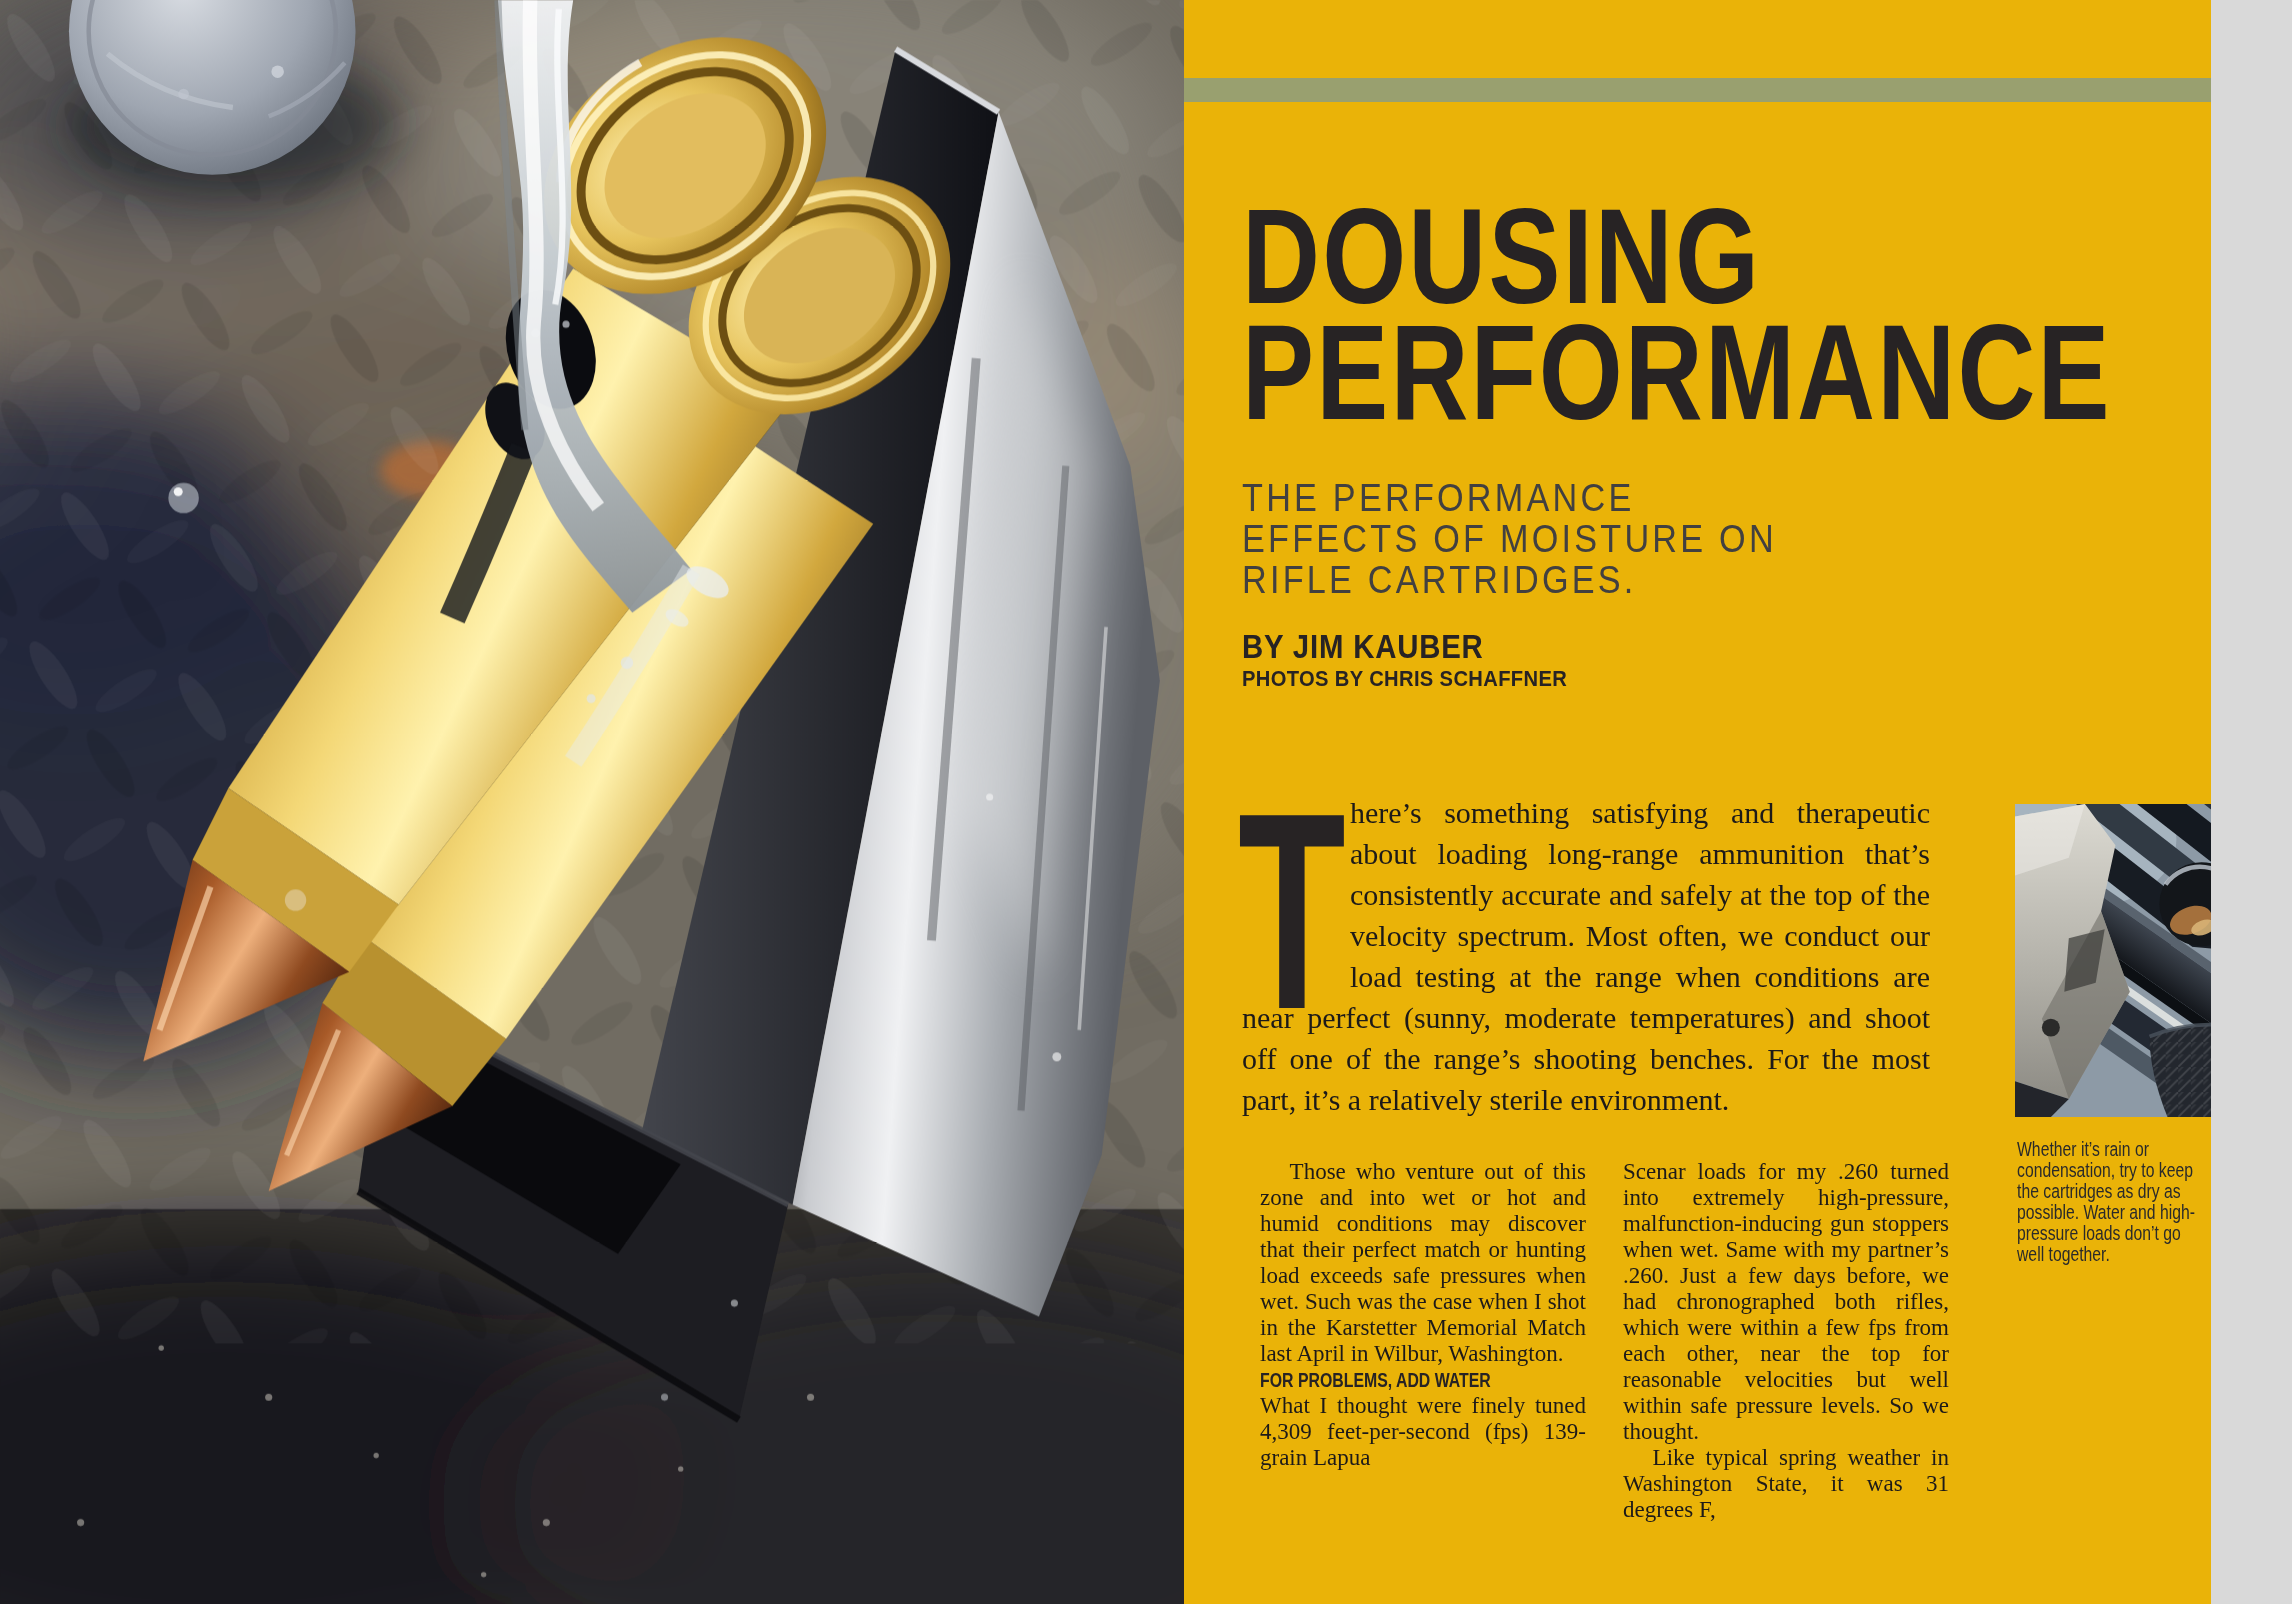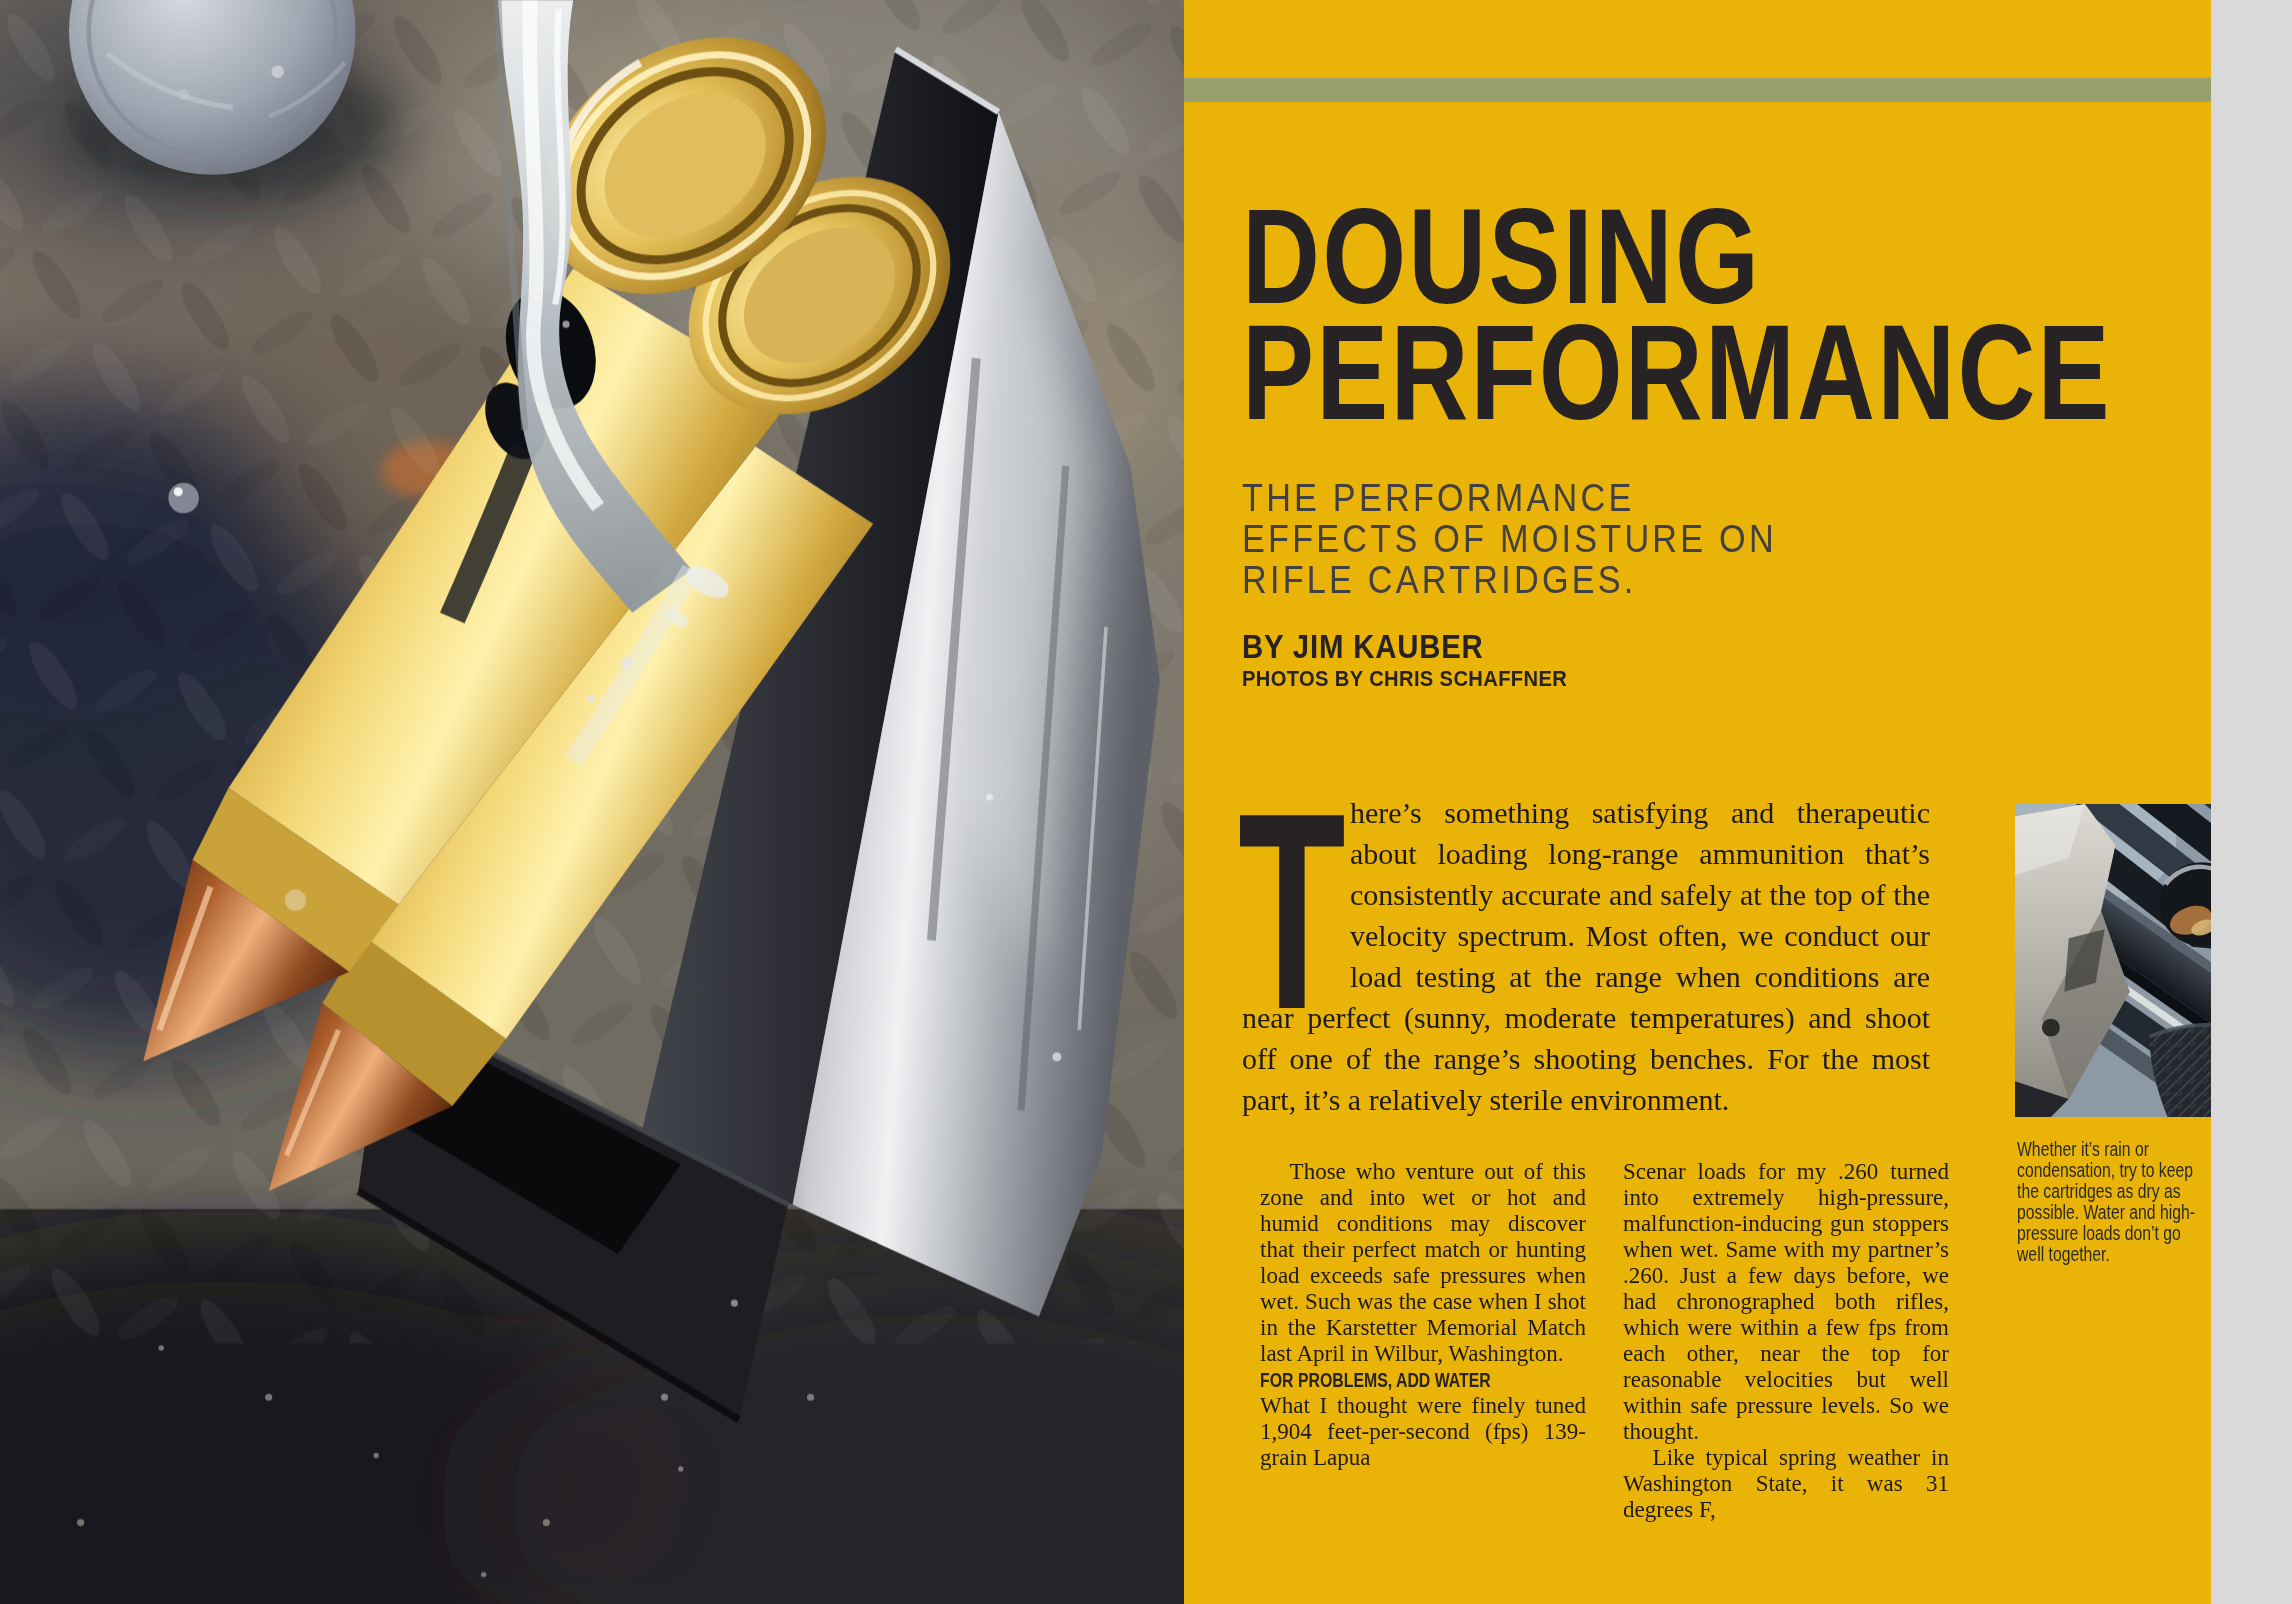--- a/index.html
+++ b/index.html
@@ -283,21 +283,21 @@
   <p class="intro" style="margin:0;">
     <span class="dropcap">
         <span>T</span>
       </span><span>here’s something satisfying and therapeutic about loading long-range ammunition that’s consistently accurate and safely at the top of the velocity spectrum. Most often, we conduct our load testing at the range when conditions are near perfect (sunny, moderate temperatures) and shoot off one of the range’s shooting benches. For the most part, it’s a relatively sterile environment.</span>
   </p>
 
   <div class="columns">
     <div class="col">
       <p class="para-indent">Those who venture out of this zone and into wet or hot and humid conditions may discover that their perfect match or hunting load exceeds safe pressures when wet. Such was the case when I shot in the Karstetter Memorial Match last April in Wilbur, Washington.</p>
       <p class="section-head">FOR PROBLEMS, ADD WATER</p>
-      <p>What I thought were finely tuned 1,904 feet-per-second (fps) 139-grain Lapua</p>
+      <p>What I thought were finely tuned 4,309 feet-per-second (fps) 139-grain Lapua</p>
     </div>
     <div class="col">
       <p>Scenar loads for my .260 turned into extremely high-pressure, malfunction-inducing gun stoppers when wet. Same with my partner’s .260. Just a few days before, we had chronographed both rifles, which were within a few fps from each other, near the top for reasonable velocities but well within safe pressure levels. So we thought.</p>
       <p class="para-indent">Like typical spring weather in Washington State, it was 31 degrees F,</p>
     </div>
   </div>
 
   <div class="sidebar-photo">
     <svg viewBox="0 0 310 350" preserveAspectRatio="none">
       <defs>

